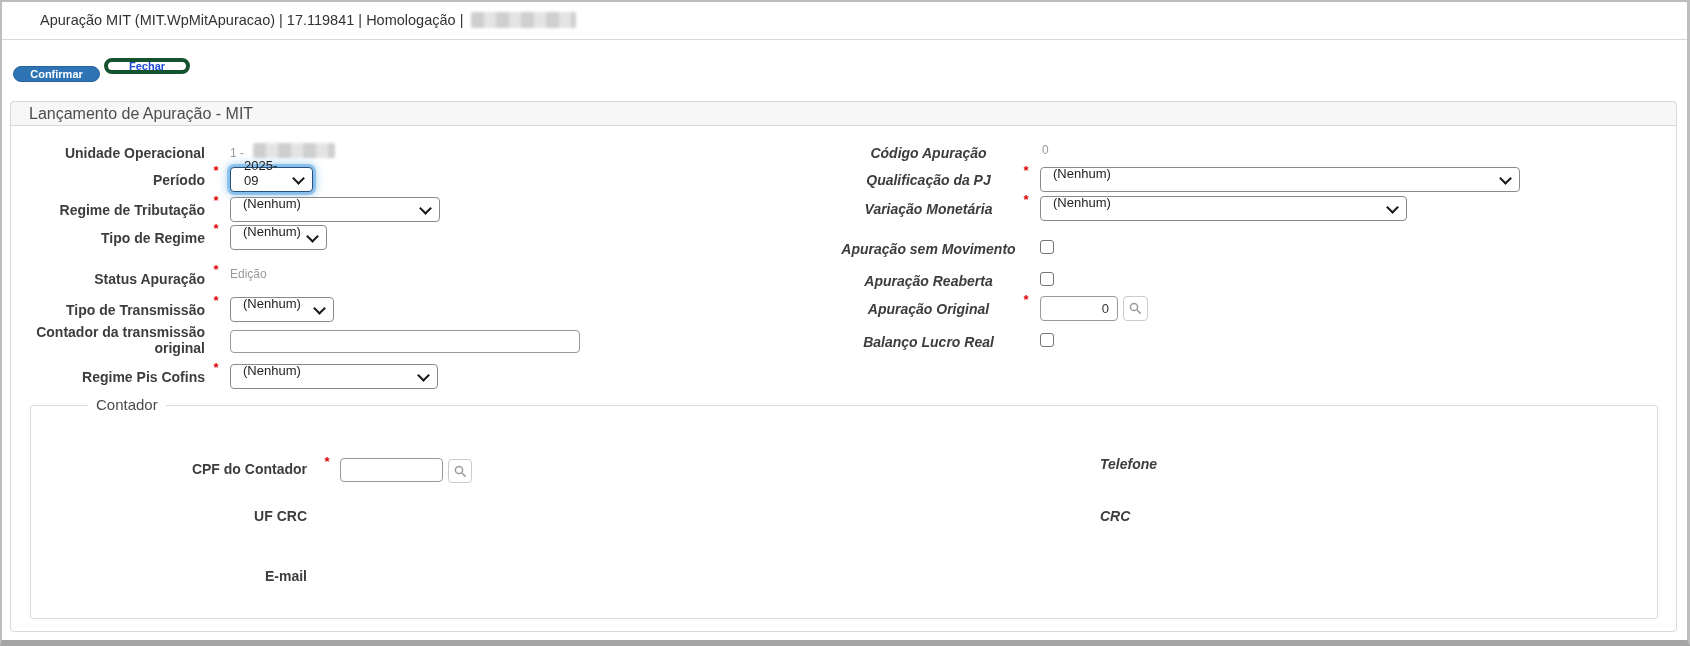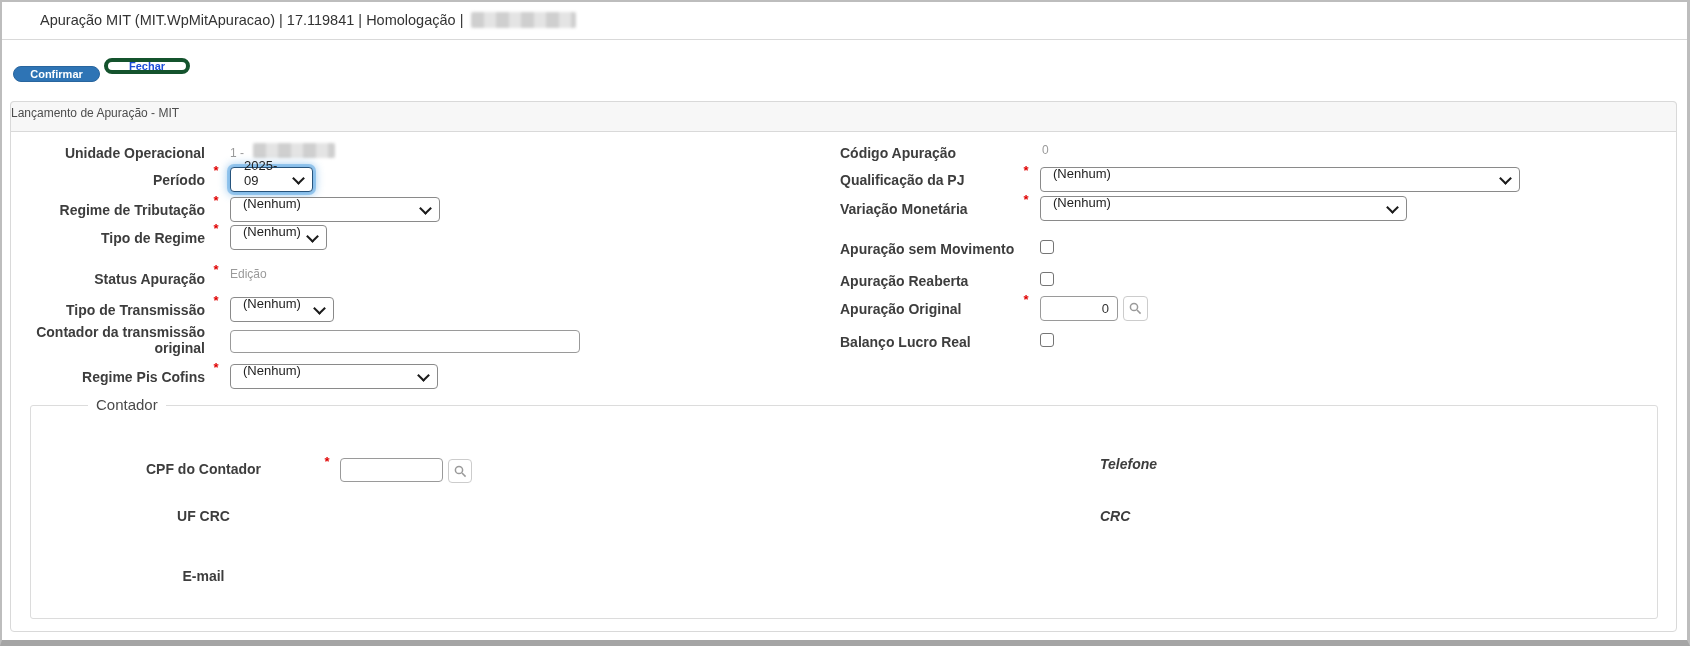--- a/index.html
+++ b/index.html
@@ -13,27 +13,27 @@
   .redact{background:repeating-linear-gradient(90deg,#cfcfcf 0 13px,#e4e4e4 13px 25px);filter:blur(1.5px);border-radius:2px;}
   .title-redact{width:105px;height:16px;margin-left:8px;}
 
   
   .btn{position:absolute;height:16px;border-radius:8px;font-size:11px;font-weight:bold;display:flex;align-items:center;justify-content:center;box-sizing:border-box;cursor:pointer;}
   .btn-primary{left:13px;top:66px;width:87px;background:#2e74b5;border:1px solid #28659e;color:#fff;}
   .btn-default{left:104px;top:58px;width:86px;background:#fff;border:4px solid #14532d;color:#1d4ed8;}
 
   
   .panel{position:absolute;left:10px;top:101px;width:1667px;height:531px;border:1px solid #d9d9d9;border-radius:4px;background:#fff;box-sizing:border-box;}
-  .panel-header{position:absolute;left:10px;top:101px;width:1667px;height:31px;background:#f7f7f7;border:1px solid #d9d9d9;border-radius:4px 4px 0 0;box-sizing:border-box;font-size:12px;color:#4d4d4d;line-height:23px;}
+  .panel-header{position:absolute;left:10px;top:101px;width:1667px;height:25px;background:#f7f7f7;border:1px solid #d9d9d9;border-radius:4px 4px 0 0;box-sizing:border-box;font-size:16px;color:#4d4d4d;line-height:23px;padding-left:18px;}
 
   
   .lbl{position:absolute;font-size:14px;font-weight:bold;color:#3d3d3d;line-height:16px;}
   .lblL{left:30px;width:175px;text-align:right;}
-  .lblR{left:840px;width:177px;text-align:left;}
-  .lblC1{left:100px;width:207px;text-align:center;}
+  .lblR{left:840px;width:177px;text-align:center;font-style:italic;}
+  .lblC1{left:100px;width:207px;text-align:right;}
   .lblC2{left:1100px;width:183px;text-align:left;font-style:italic;}
   .ast{position:absolute;width:14px;color:#e00000;font-size:13px;font-weight:bold;text-align:center;}
   .astL{left:209px;}
   .astR{left:1019px;}
   .gray{position:absolute;font-size:12px;color:#9a9a9a;}
 
   
   .sel{position:absolute;height:25px;border:1px solid #8a8a8a;border-radius:4px;background:#fff;font-size:13px;color:#222;display:flex;align-items:center;padding:0 24px 13px 12px;box-sizing:border-box;cursor:pointer;}
   .chev{position:absolute;right:9px;top:50%;width:7px;height:7px;border-right:2px solid #1b1b1b;border-bottom:2px solid #1b1b1b;transform:translateY(-68%) rotate(45deg);}
   .sel-focus{border:1px solid #26537c;box-shadow:0 0 0 3px rgba(52,144,220,.40),0 0 8px 3px rgba(52,144,220,.45);}

